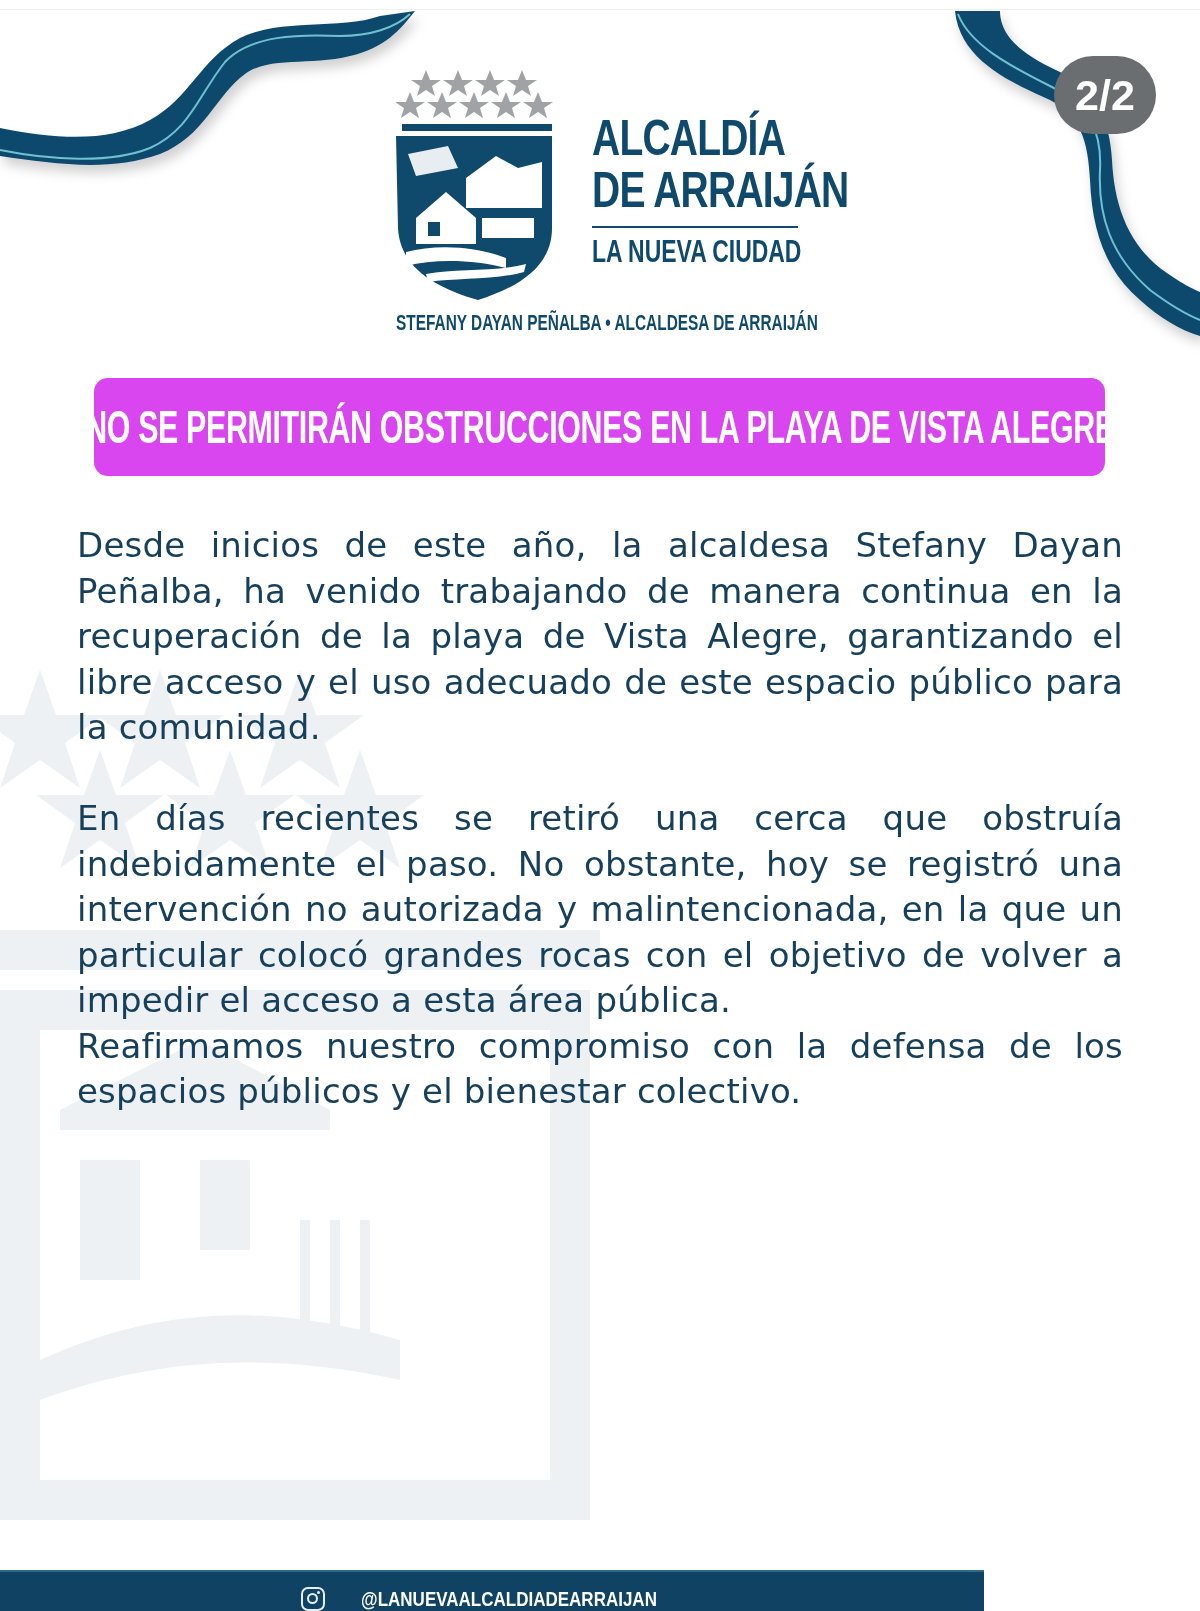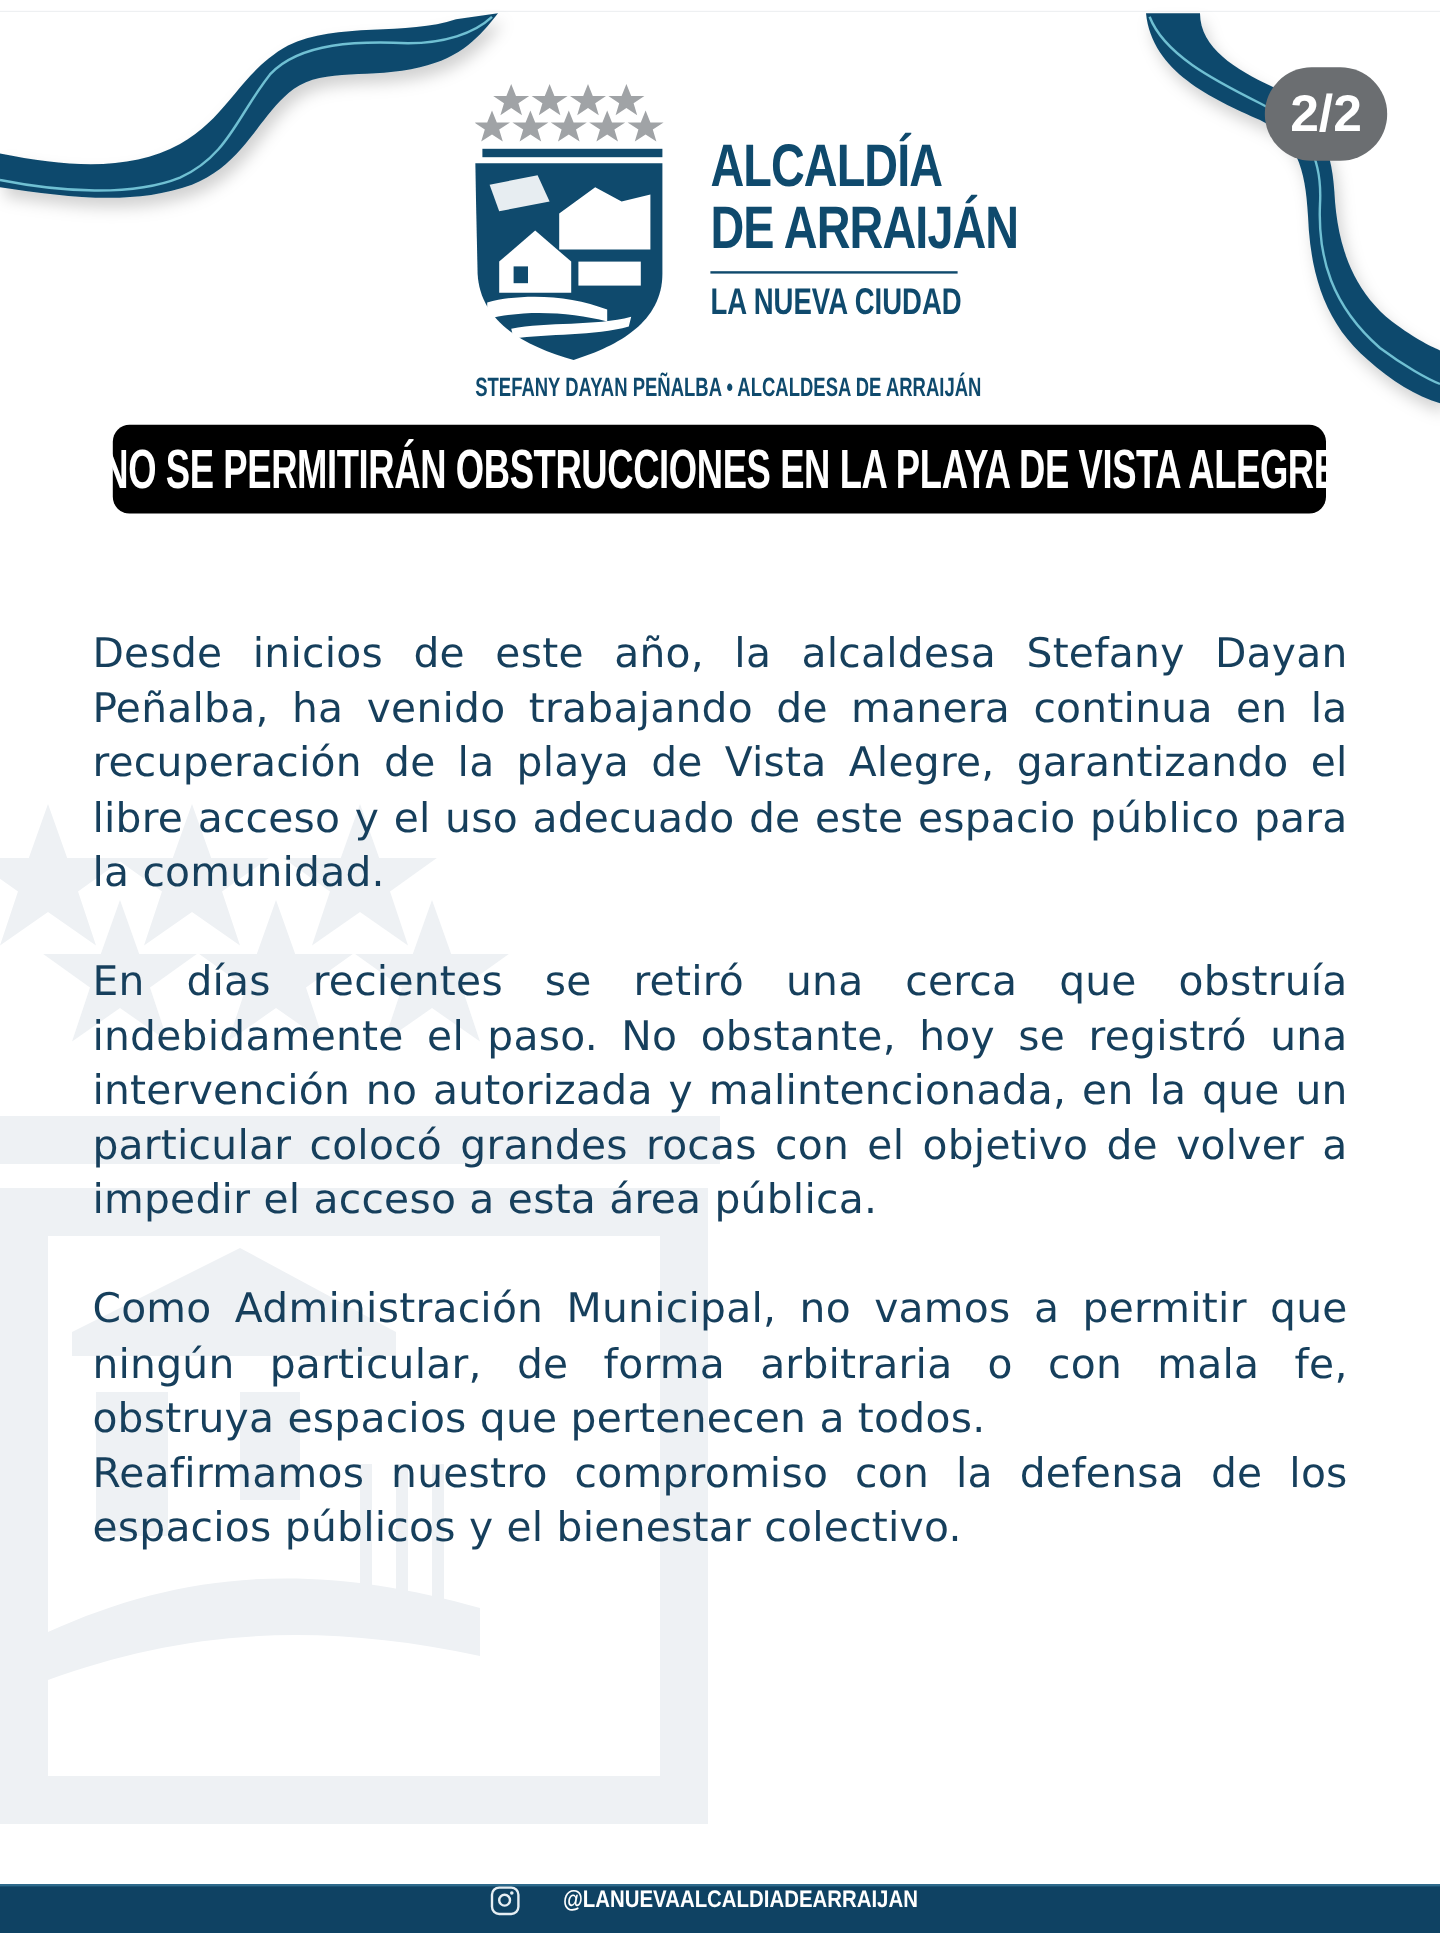--- a/index.html
+++ b/index.html
@@ -32,37 +32,37 @@
       font-family: "Liberation Sans", sans-serif; font-weight: 700; font-size: 31px;
       transform: scaleX(0.74); transform-origin: left top; white-space: nowrap;
     }
     .logo-byline {
       position: absolute; left: 0; top: 242px; color: #0f4a6d;
       font-family: "Liberation Sans", sans-serif; font-weight: 700; font-size: 22px;
       transform: scaleX(0.70); transform-origin: left top; white-space: nowrap;
     }
 
     .headline {
-      position: absolute; left: 94px; top: 354px; width: 1011px; height: 74px;
-      background: #000000; border-radius: 14px;
+      position: absolute; left: 94px; top: 378px; width: 1011px; height: 98px;
+      background: #d946ef; border-radius: 14px;
       display: flex; align-items: center; justify-content: center; z-index: 2;
     }
     .headline span {
       color: #ffffff; font-family: "Liberation Sans", sans-serif; font-weight: 700; font-size: 46px;
       transform: scaleX(0.66); white-space: nowrap; display: inline-block; letter-spacing: -0.5px;
     }
 
     .body-text { position: absolute; left: 77px; top: 523px; width: 1046px; z-index: 2; }
     .para { font-family: "DejaVu Sans", sans-serif; font-size: 34px; line-height: 45.5px; color: #163f5c; text-align: justify; text-align-last: left; letter-spacing: 0.2px; }
     .para + .para.gap { margin-top: 45.5px; }
 
     .footer {
-      position: absolute; left: 0; top: 1570px; width: 1200px; height: 41px;
+      position: absolute; left: 0; top: 1570px; width: 984px; height: 41px;
       background: #0f4263; border-top: 2px solid #2e6a8c;
-      display: flex; align-items: flex-start; justify-content: center; gap: 10px; z-index: 3;
+      display: flex; align-items: flex-end; justify-content: center; gap: 10px; z-index: 3;
     }
     .footer .ig { width: 24px; height: 24px; border: 2.5px solid #e6eef3; border-radius: 7px; position: relative; }
     .footer .ig::before { content: ""; position: absolute; left: 4px; top: 4px; width: 11px; height: 11px; border: 2.5px solid #e6eef3; border-radius: 50%; box-sizing: border-box; }
     .footer .ig::after { content: ""; position: absolute; right: 3px; top: 2px; width: 3px; height: 3px; background: #e6eef3; border-radius: 50%; }
     .footer .handle { color: #ffffff; font-family: "Liberation Sans", sans-serif; font-weight: 700; font-size: 20px; transform: scaleX(0.85); display: inline-block; }
   </style>
 </head>
 <body>
 
 <div class="top-rule"></div>
@@ -137,20 +137,19 @@
   <div class="logo-byline">STEFANY DAYAN PEÑALBA • ALCALDESA DE ARRAIJÁN</div>
 </div>
 
 <div class="headline">
   <span>NO SE PERMITIRÁN OBSTRUCCIONES EN LA PLAYA DE VISTA ALEGRE</span>
 </div>
 
 <div class="body-text">
   <p class="para">Desde inicios de este año, la alcaldesa Stefany Dayan Peñalba, ha venido trabajando de manera continua en la recuperación de la playa de Vista Alegre, garantizando el libre acceso y el uso adecuado de este espacio público para la comunidad.</p>
   <p class="para gap">En días recientes se retiró una cerca que obstruía indebidamente el paso. No obstante, hoy se registró una intervención no autorizada y malintencionada, en la que un particular colocó grandes rocas con el objetivo de volver a impedir el acceso a esta área pública.</p>
-  <p class="para gap">Como Administración Municipal, no vamos a permitir que ningún particular, de forma arbitraria o con mala fe, obstruya espacios que pertenecen a todos.</p>
   <p class="para">Reafirmamos nuestro compromiso con la defensa de los espacios públicos y el bienestar colectivo.</p>
 </div>
 
 <div class="footer">
   <span class="ig"></span>
   <span class="handle">@LANUEVAALCALDIADEARRAIJAN</span>
 </div>
 
 </body></html>

